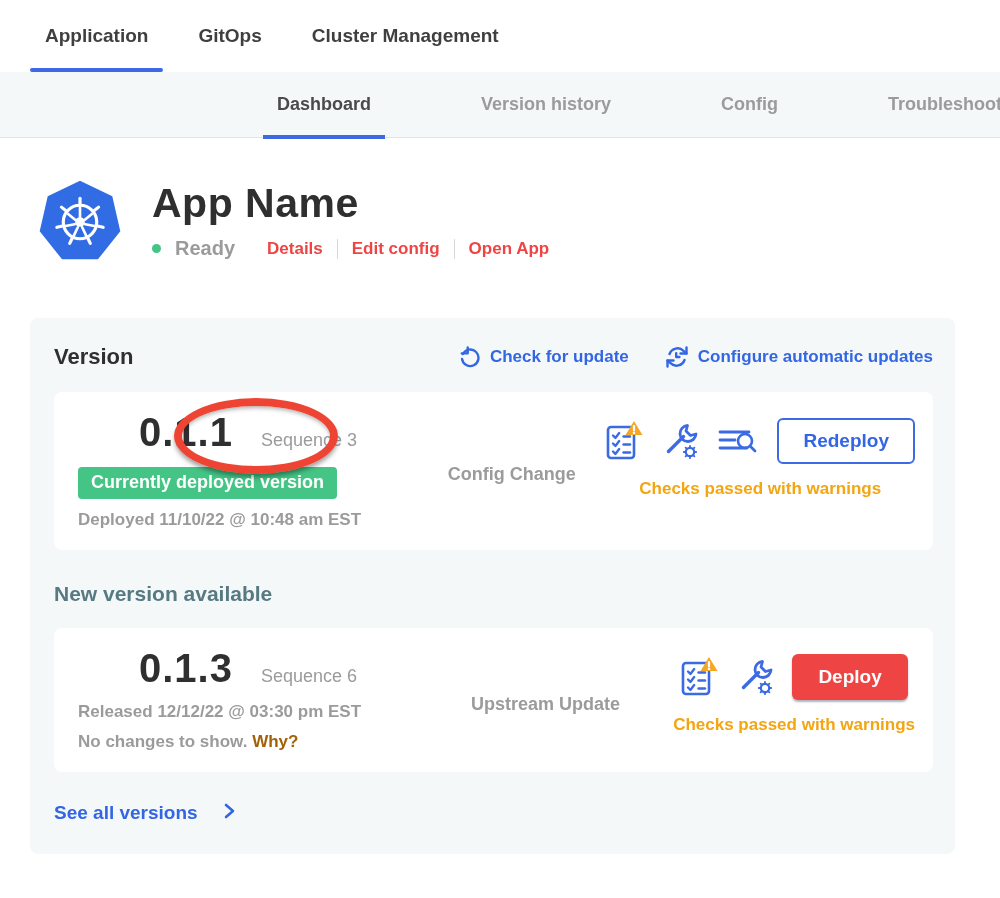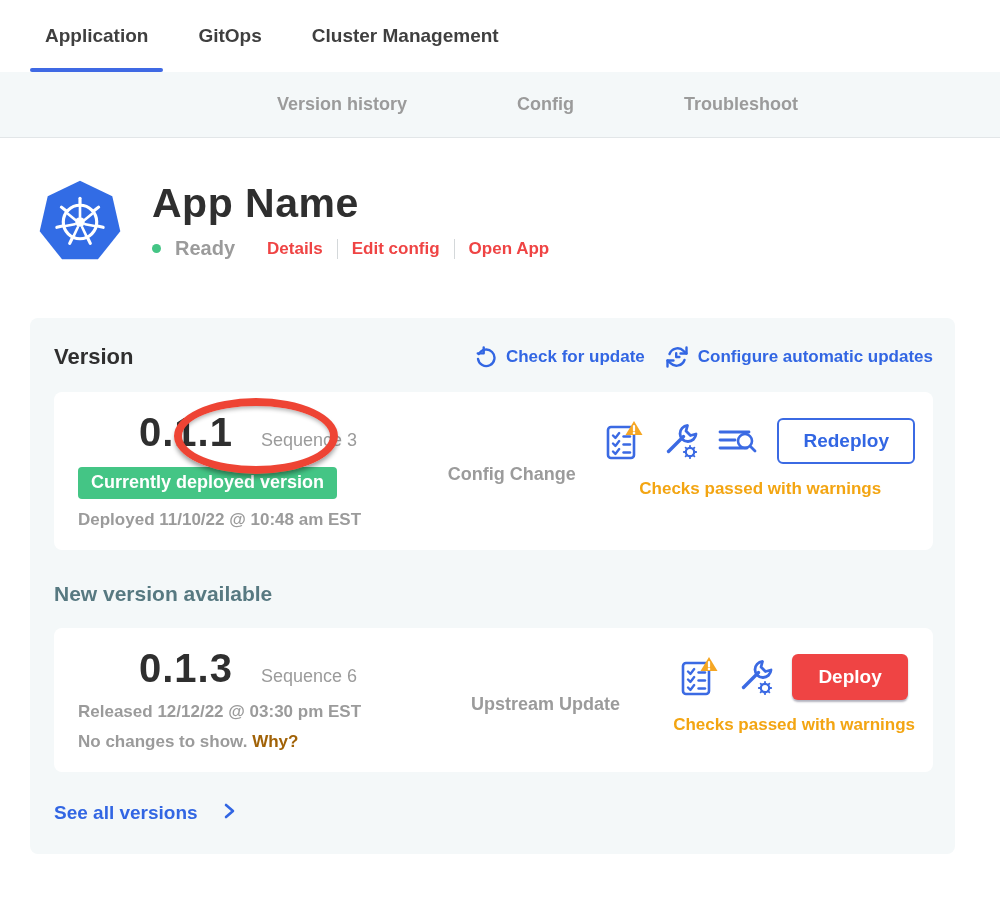--- a/index.html
+++ b/index.html
@@ -31,21 +31,21 @@
   .status-dot { width:9px; height:9px; border-radius:50%; background:#44c585; }
   .status-text { font-size:20px; font-weight:bold; color:#9b9b9b; margin-right:18px; }
   .hdr-link { font-size:17px; font-weight:bold; color:#ef4444; cursor:pointer; }
   .vdiv { width:1px; height:20px; background:#d4d8da; }
 
   
   .panel { width:925px; margin:52px 0 0 30px; background:#f4f8f9; border-radius:8px;
     padding:26px 22px 30px 24px; }
   .panel-head { display:flex; align-items:center; }
   .panel-title { font-size:22px; font-weight:bold; color:#2f2f2f; flex:1; }
-  .panel-actions { display:flex; align-items:center; gap:20px;justify-content:space-between; }
+  .panel-actions { display:flex; align-items:center; gap:36px;justify-content:space-between; }
   .panel-link { display:flex; align-items:center; gap:9px; font-size:17px;
     font-weight:bold; color:#3266e3; cursor:pointer; }
 
   .card { background:#fff; border-radius:8px; margin-top:22px;
     padding:18px 18px 20px 24px; display:flex; align-items:flex-start; }
   .card-left { width:340px; flex-shrink:0; }
   .card-mid { flex:1; text-align:center; font-size:18px; font-weight:bold; color:#9b9b9b; }
   .card1 .card-mid { margin-top:54px; }
   .card2 .card-mid { margin-top:48px; }
   .card-right { display:flex; flex-direction:column; align-items:center; gap:15px; margin-top:8px; }
@@ -78,20 +78,21 @@
 </head>
 <body>
 
 <nav class="top-nav">
   <div class="top-tab active">Application</div>
   <div class="top-tab">GitOps</div>
   <div class="top-tab">Cluster Management</div>
 </nav>
 
 <nav class="sub-nav">
+  <div class="sub-tab active">Dashboard</div>
   <div class="sub-tab">Version history</div>
   <div class="sub-tab">Config</div>
   <div class="sub-tab">Troubleshoot</div>
 </nav>
 
 <header class="app-header">
   <svg class="k8s-logo" viewBox="0 0 100 100">
     <polygon points="50,3 86.7,20.7 95.8,60.5 70.4,92.4 29.6,92.4 4.2,60.5 13.3,20.7" fill="#326ce5"></polygon>
     <g stroke="#fff" stroke-width="3.6" fill="none" stroke-linecap="round">
       <circle cx="50" cy="50" r="19"></circle>

